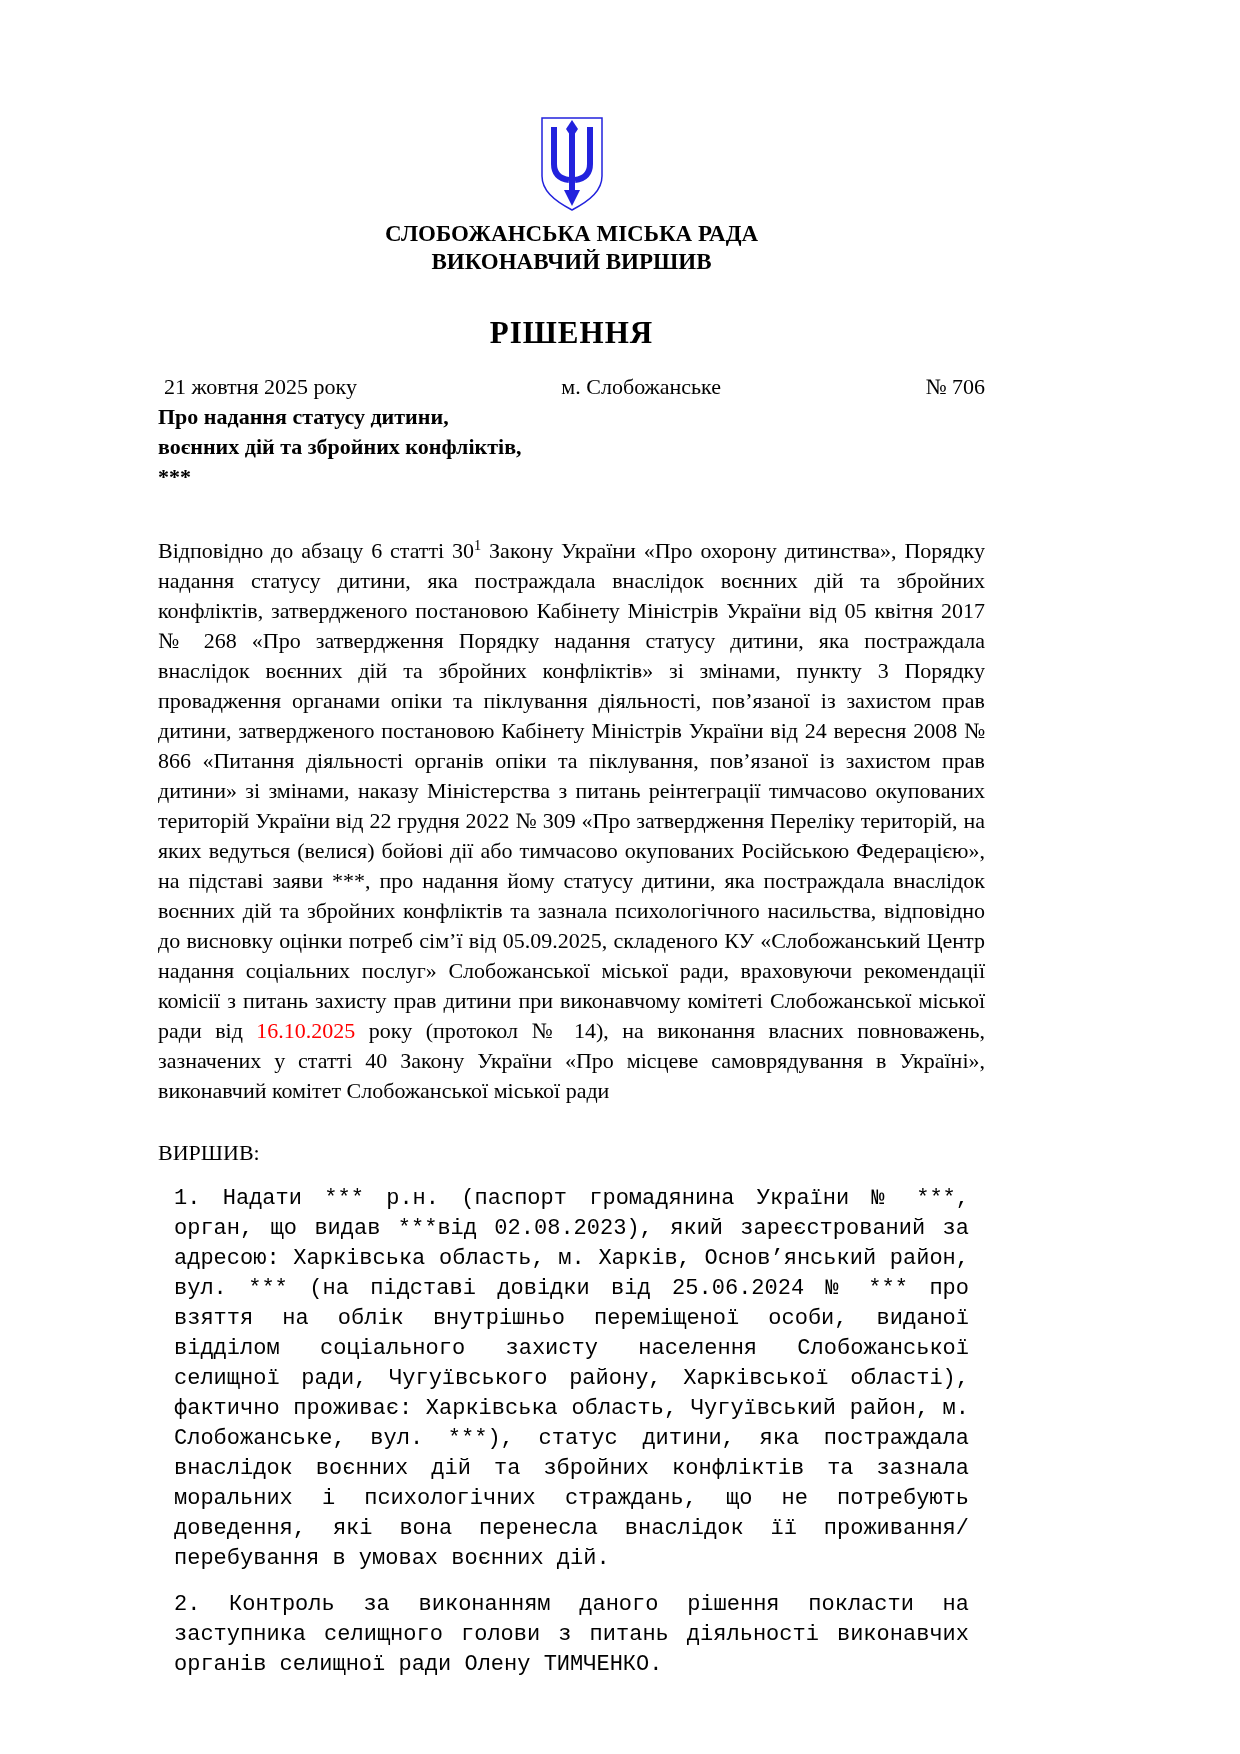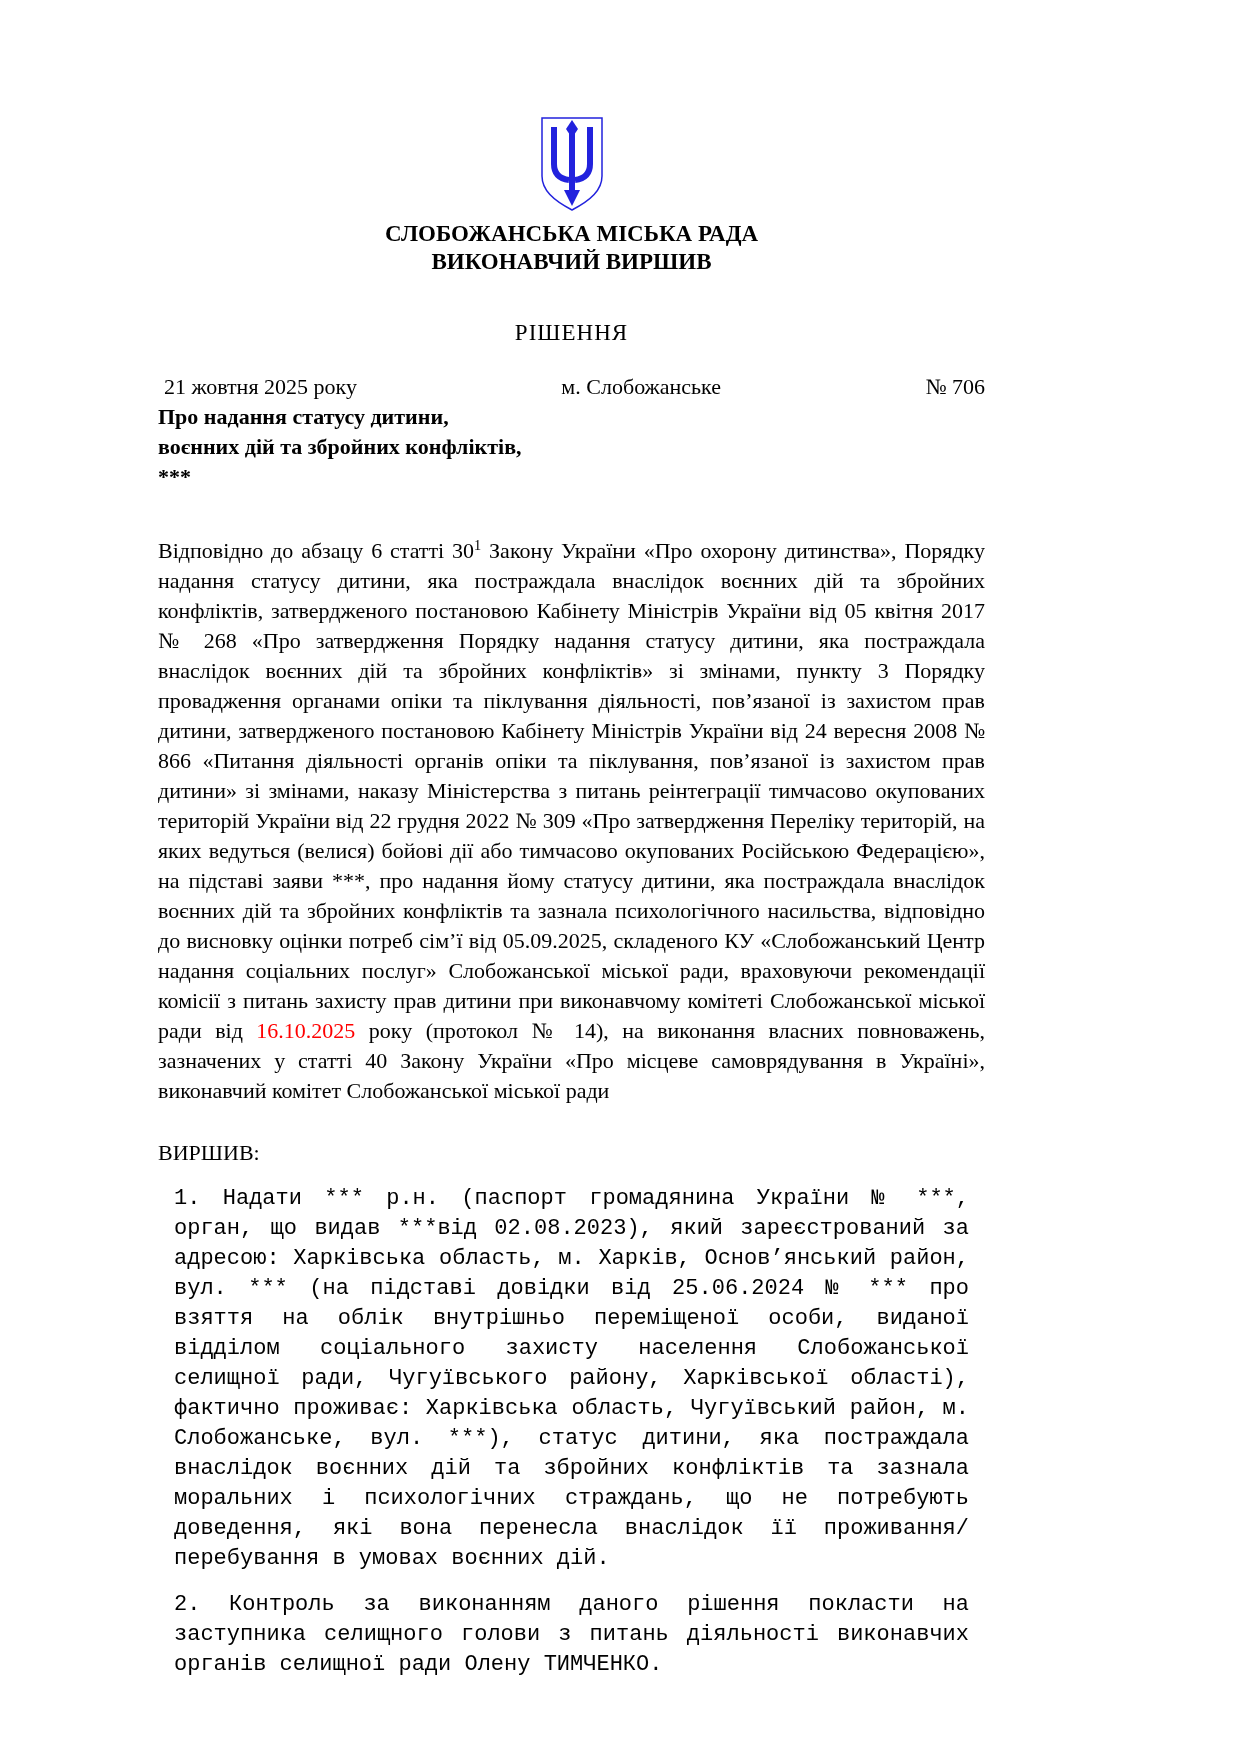--- a/index.html
+++ b/index.html
@@ -11,21 +11,21 @@
     padding:116px 60px 40px 158px;
     background:#ffffff;
     color:#000;
     font-family:"Liberation Serif","DejaVu Serif",serif;
     font-size:22px;
     line-height:30px;
   }
   .doc-header{text-align:center;}
   .emblem-wrap{display:block;margin:0 auto 8px auto;width:66px;height:96px;}
   .org-name{font-weight:bold;font-size:23px;line-height:28px;margin:0;}
-  .doc-type{font-weight:normal;font-size:23px;letter-spacing:1px;margin:42px 0 0 0;}
+  .doc-type{font-weight:bold;font-size:31px;letter-spacing:1px;margin:42px 0 0 0;}
   .meta-row{
     display:flex;justify-content:space-between;align-items:center;
     margin-top:24px;
   }
   .meta-date{padding-left:6px;}
   .subject{font-weight:bold;line-height:30px;}
   .subject p{margin:0;}
   .preamble{margin:44px 0 0 0;text-align:justify;}
   sup{font-size:0.65em;line-height:0;}
   .resolution-heading{margin:32px 0 0 0;}

